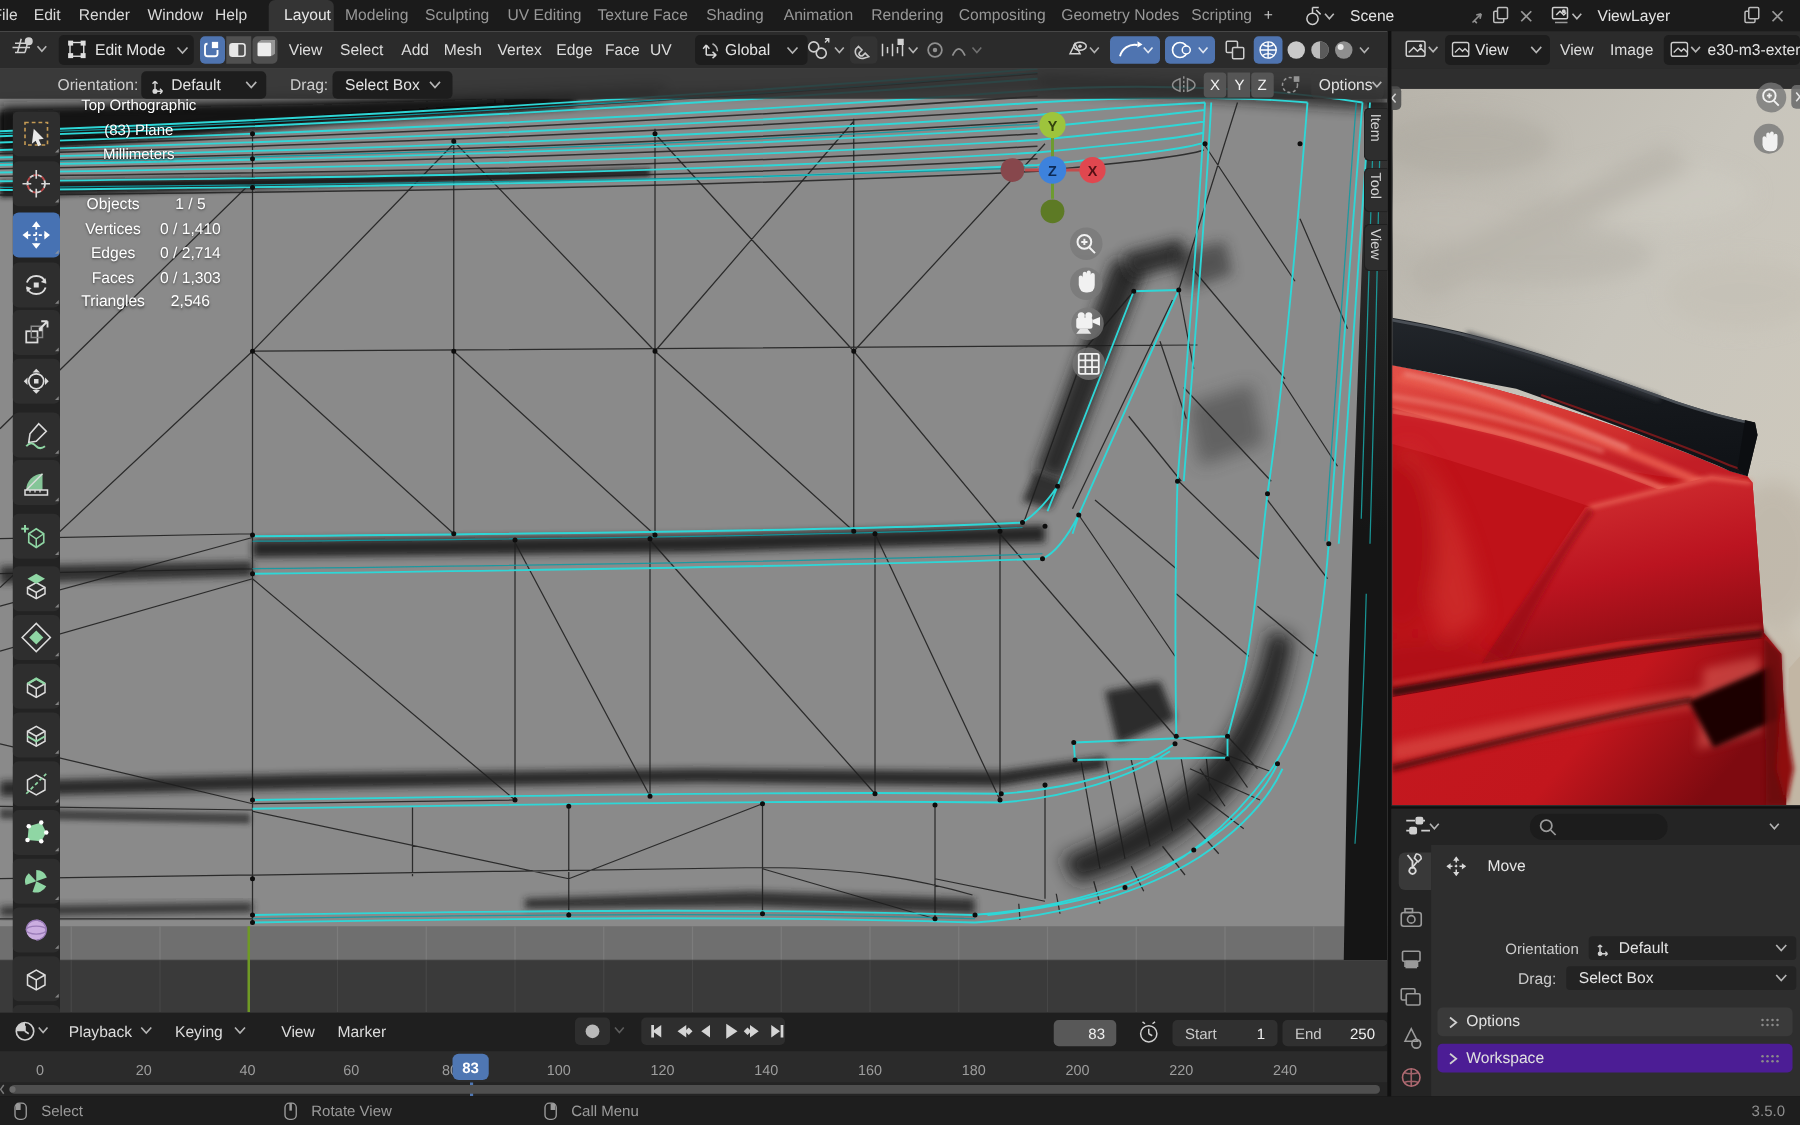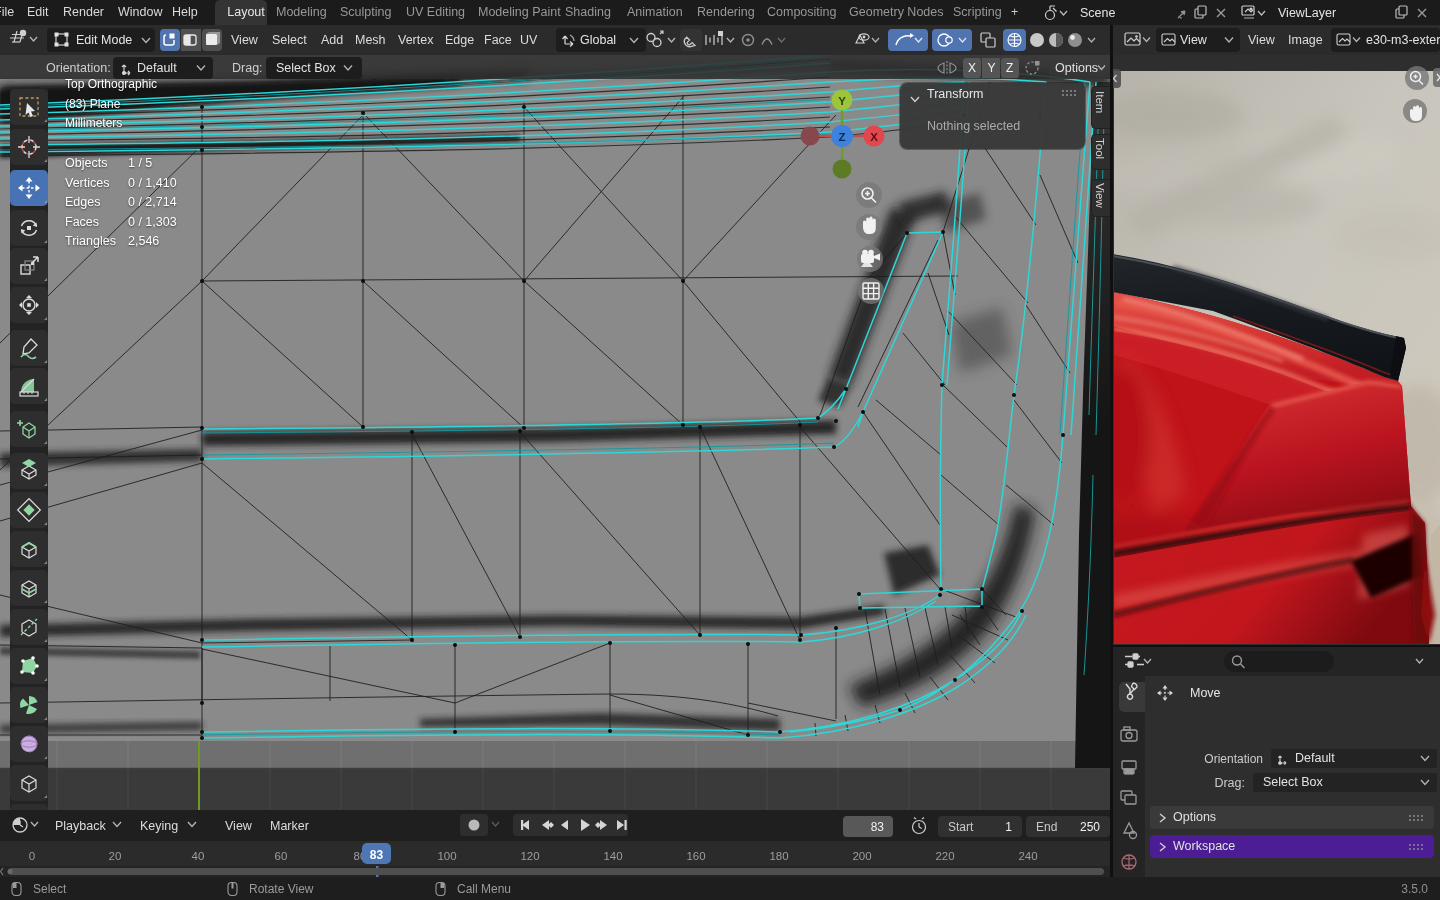--- a/index.html
+++ b/index.html
@@ -6,21 +6,21 @@
   html,body { width:1440px; height:900px; overflow:hidden; background:#000; }
   body { font-family:"Liberation Sans", sans-serif; font-size:12px; color:#d5d5d5; }
   .abs { position:absolute; }
   #stage { position:relative; width:1440px; height:900px; background:#101010; }
   
   #topbar { left:0; top:0; width:1440px; height:25px; background:#1b1b1b; }
   .menu-t { position:absolute; top:0; height:25px; line-height:25px; color:#d9d9d9; font-size:12.5px; }
   .wtab { position:absolute; top:0; height:25px; line-height:25px; color:#989898; font-size:12.5px; }
   .wtab.active { color:#e7e7e7; background:#343434; border-radius:5px 5px 0 0; text-align:center;padding-left:10px; }
   
-  #v3d { left:0; top:25px; width:1110px; height:785px; background:#8a8a8a; overflow:hidden; }
+  #v3d { left:0; top:25px; width:1110px; height:785px; background:#8a8a8a; overflow:hidden;text-align:center; }
   #v3dhdr { left:0; top:0; width:1110px; height:30px; background:#2b2b2b; }
   #toolset { left:0; top:30px; width:1110px; height:24px; background:rgba(43,43,43,0.85); }
   
   #imged { left:1113px; top:25px; width:327px; height:620px; background:#272727; overflow:hidden; }
   #imghdr { left:0; top:0; width:327px; height:30px; background:#2b2b2b; }
   
   #props { left:1113px; top:647px; width:327px; height:230px; background:#2e2e2e; overflow:hidden; }
   #propshdr { left:0; top:0; width:327px; height:29px; background:#242424; }
   #proprail { left:0; top:29px; width:32px; height:201px; background:#242424; }
   
@@ -36,21 +36,21 @@
   <div class="abs" id="topbar">
     <span class="menu-t" style="left:-6px;">File</span>
     <span class="menu-t" style="left:27px;">Edit</span>
     <span class="menu-t" style="left:63px;">Render</span>
     <span class="menu-t" style="left:118px;">Window</span>
     <span class="menu-t" style="left:172px;">Help</span>
     <span class="wtab active" style="left:215px;width:52px;">Layout</span>
     <span class="wtab" style="left:276px;">Modeling</span>
     <span class="wtab" style="left:340px;">Sculpting</span>
     <span class="wtab" style="left:406px;">UV Editing</span>
-    <span class="wtab" style="left:478px;">Modeling Paint</span>
+    <span class="wtab" style="left:478px;">Texture Face</span>
     <span class="wtab" style="left:565px;">Shading</span>
     <span class="wtab" style="left:627px;">Animation</span>
     <span class="wtab" style="left:697px;">Rendering</span>
     <span class="wtab" style="left:767px;">Compositing</span>
     <span class="wtab" style="left:849px;">Geometry Nodes</span>
     <span class="wtab" style="left:953px;">Scripting</span>
     <span class="wtab" style="left:1011px;color:#c8c8c8;">+</span>
 
     <svg class="abs" style="left:1042px;top:3px;" width="400" height="20" viewBox="0 0 400 20">
       <g fill="none" stroke="#d0d0d0" stroke-width="1.2">
@@ -332,39 +332,20 @@
           <circle cx="26" cy="71.5" r="2.8"></circle>
         <path d="M29 75 l6 -2.5 v7 l-6 -2.5 z"></path>
         <path d="M19 82 l-3 4 h12 l-3 -4 z" opacity="0.9"></path>
       </g>
       <g stroke="#f1f1f1" stroke-width="1.4" fill="none">
         <rect x="18" y="102" width="16" height="16" rx="1.5"></rect>
         <path d="M23.3 102 v16 M28.6 102 v16 M18 107.3 h16 M18 112.6 h16"></path>
       </g>
     </svg>
 
-    <div class="abs" style="left:900px;top:58px;width:185px;height:66px;background:rgba(56,56,56,0.96);border-radius:7px;box-shadow:0 0 0 1px rgba(0,0,0,0.35);">
-      <svg class="abs" style="left:8px;top:9px;" width="14" height="14" viewBox="0 0 14 14">
-          <path d="M3 5 l4 4.5 4 -4.5" stroke="#cfcfcf" stroke-width="1.4" fill="none"></path>
-        </svg>
-      <span class="abs" style="left:27px;top:4px;font-size:12.5px;color:#e6e6e6;">Transform</span>
-      <svg class="abs" style="left:160px;top:6px;" width="16" height="12" viewBox="0 0 16 12">
-        <g fill="#8b8b8b">
-            <circle cx="3" cy="2" r="1.1"></circle>
-            <circle cx="7" cy="2" r="1.1"></circle>
-            <circle cx="11" cy="2" r="1.1"></circle>
-            <circle cx="15" cy="2" r="1.1"></circle>
-            <circle cx="3" cy="6" r="1.1"></circle>
-            <circle cx="7" cy="6" r="1.1"></circle>
-            <circle cx="11" cy="6" r="1.1"></circle>
-            <circle cx="15" cy="6" r="1.1"></circle>
-          </g>
-      </svg>
-      <span class="abs" style="left:27px;top:36px;font-size:12.5px;color:#ababab;">Nothing selected</span>
-    </div>
 
     <div class="abs" style="left:1091px;top:61px;width:19px;height:43px;background:#2e2e2e;border-radius:5px 0 0 5px;border:1px solid #202020;border-right:none;">
       <span style="position:absolute;left:2px;top:4px;writing-mode:vertical-rl;font-size:11.5px;color:#d2d2d2;">Item</span>
     </div>
     <div class="abs" style="left:1091px;top:109px;width:19px;height:36px;background:#2e2e2e;border-radius:5px 0 0 5px;border:1px solid #202020;border-right:none;">
       <span style="position:absolute;left:2px;top:3px;writing-mode:vertical-rl;font-size:11.5px;color:#d2d2d2;">Tool</span>
     </div>
     <div class="abs" style="left:1091px;top:154px;width:19px;height:38px;background:#2e2e2e;border-radius:5px 0 0 5px;border:1px solid #202020;border-right:none;">
       <span style="position:absolute;left:2px;top:3px;writing-mode:vertical-rl;font-size:11.5px;color:#d2d2d2;">View</span>
     </div>

